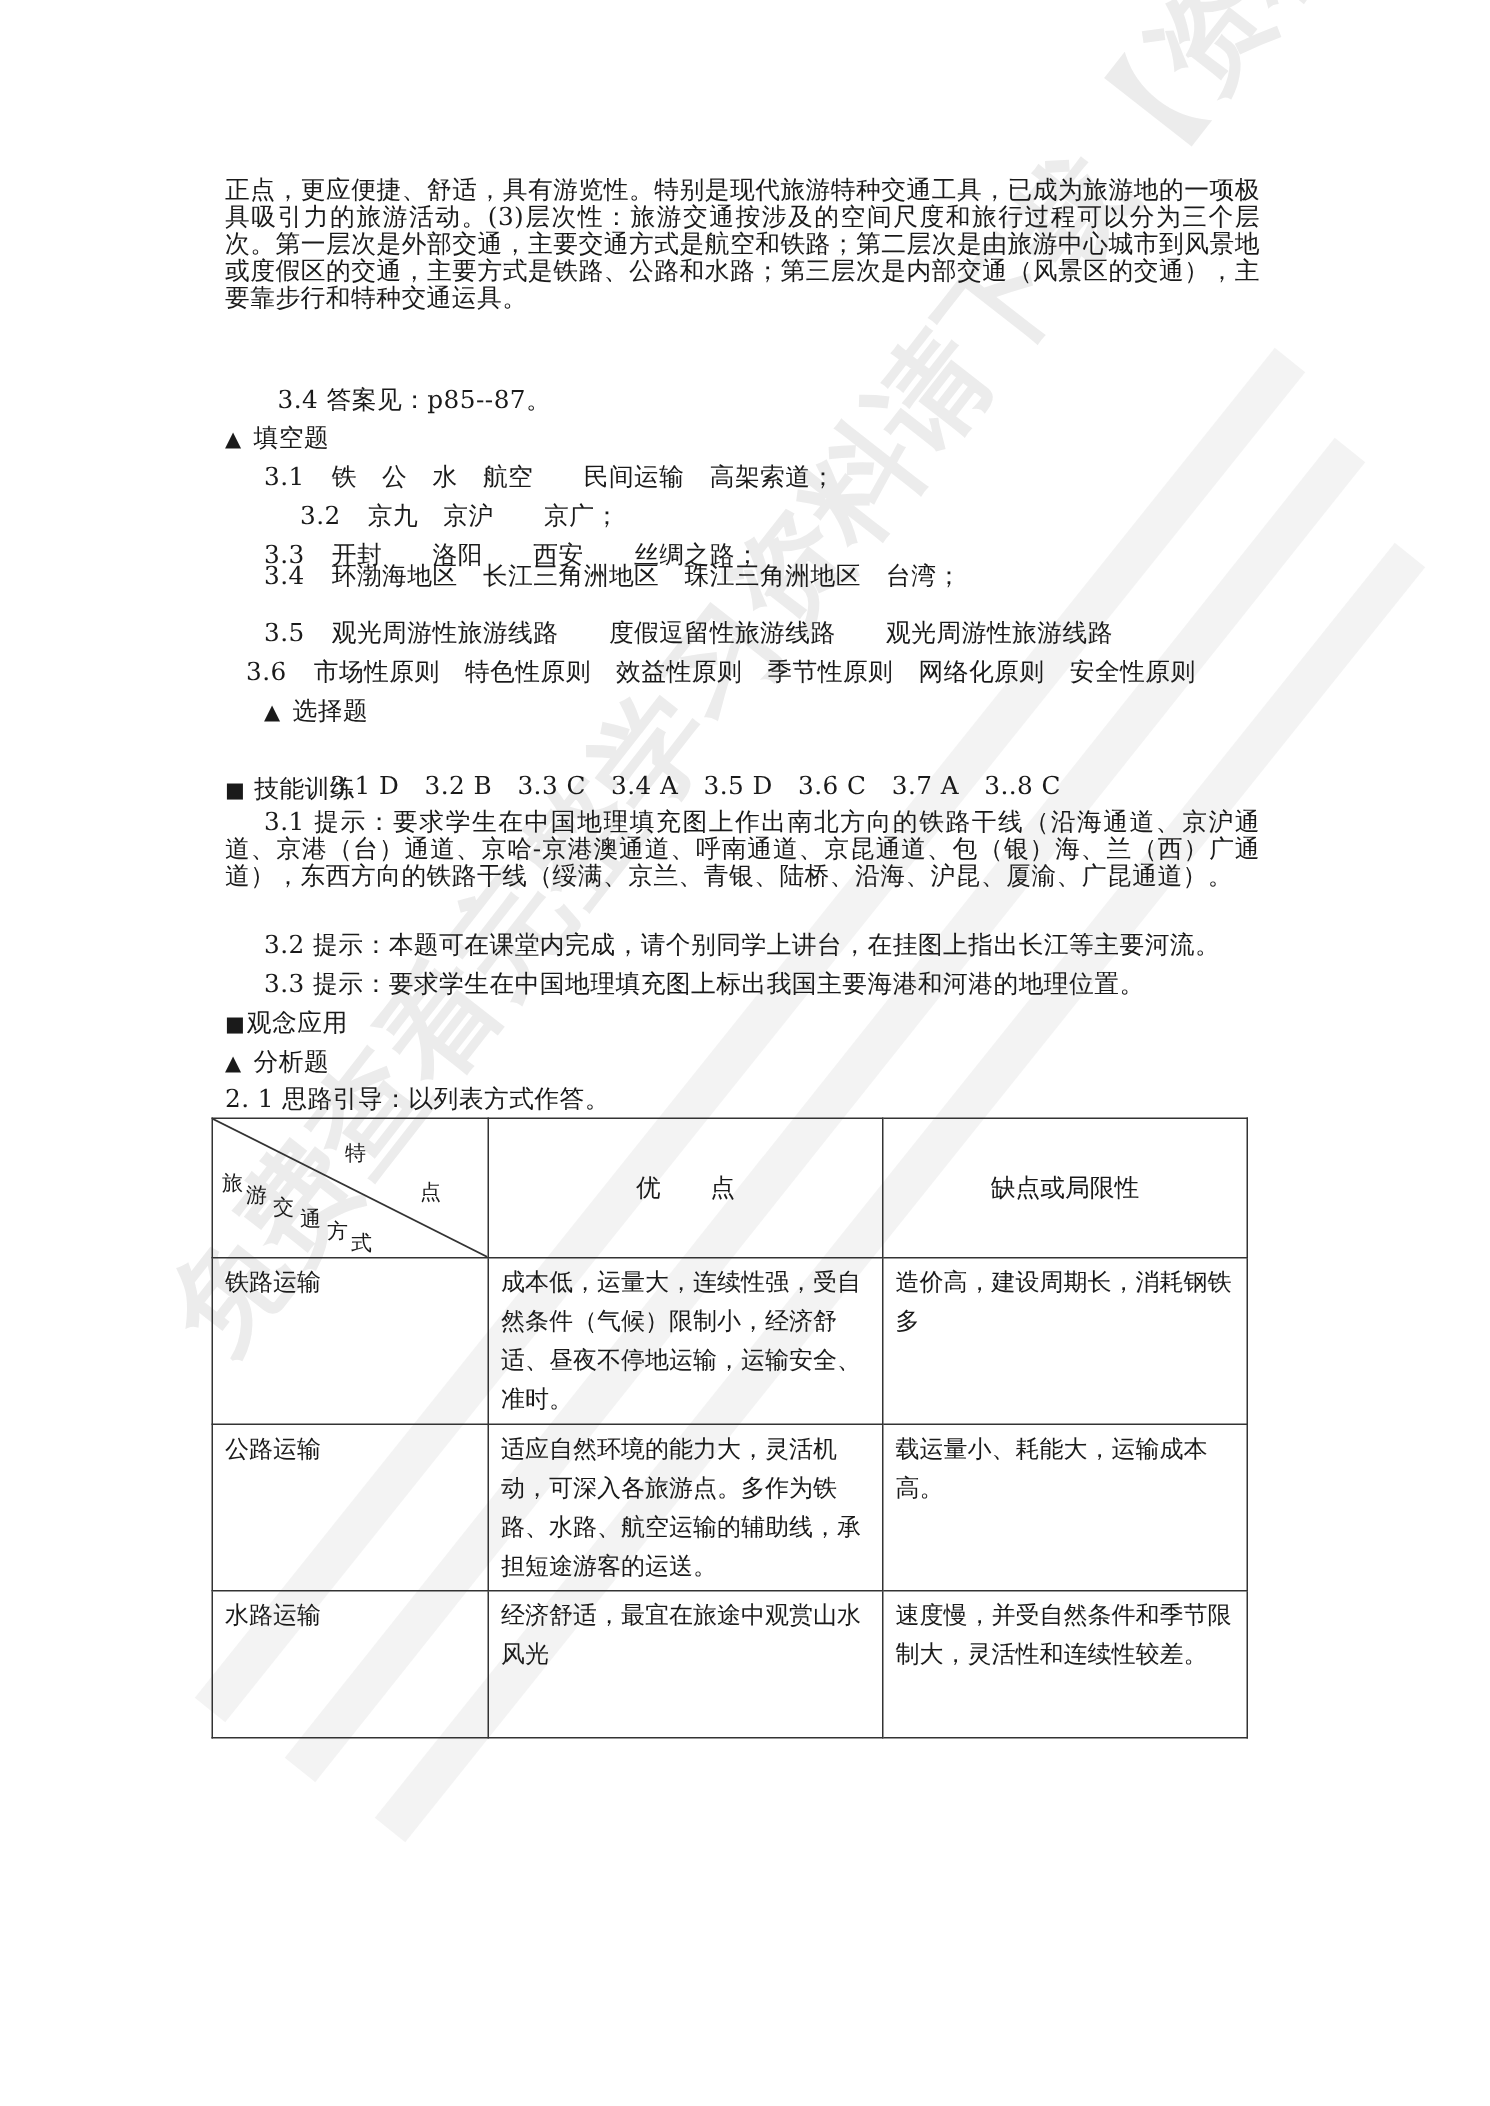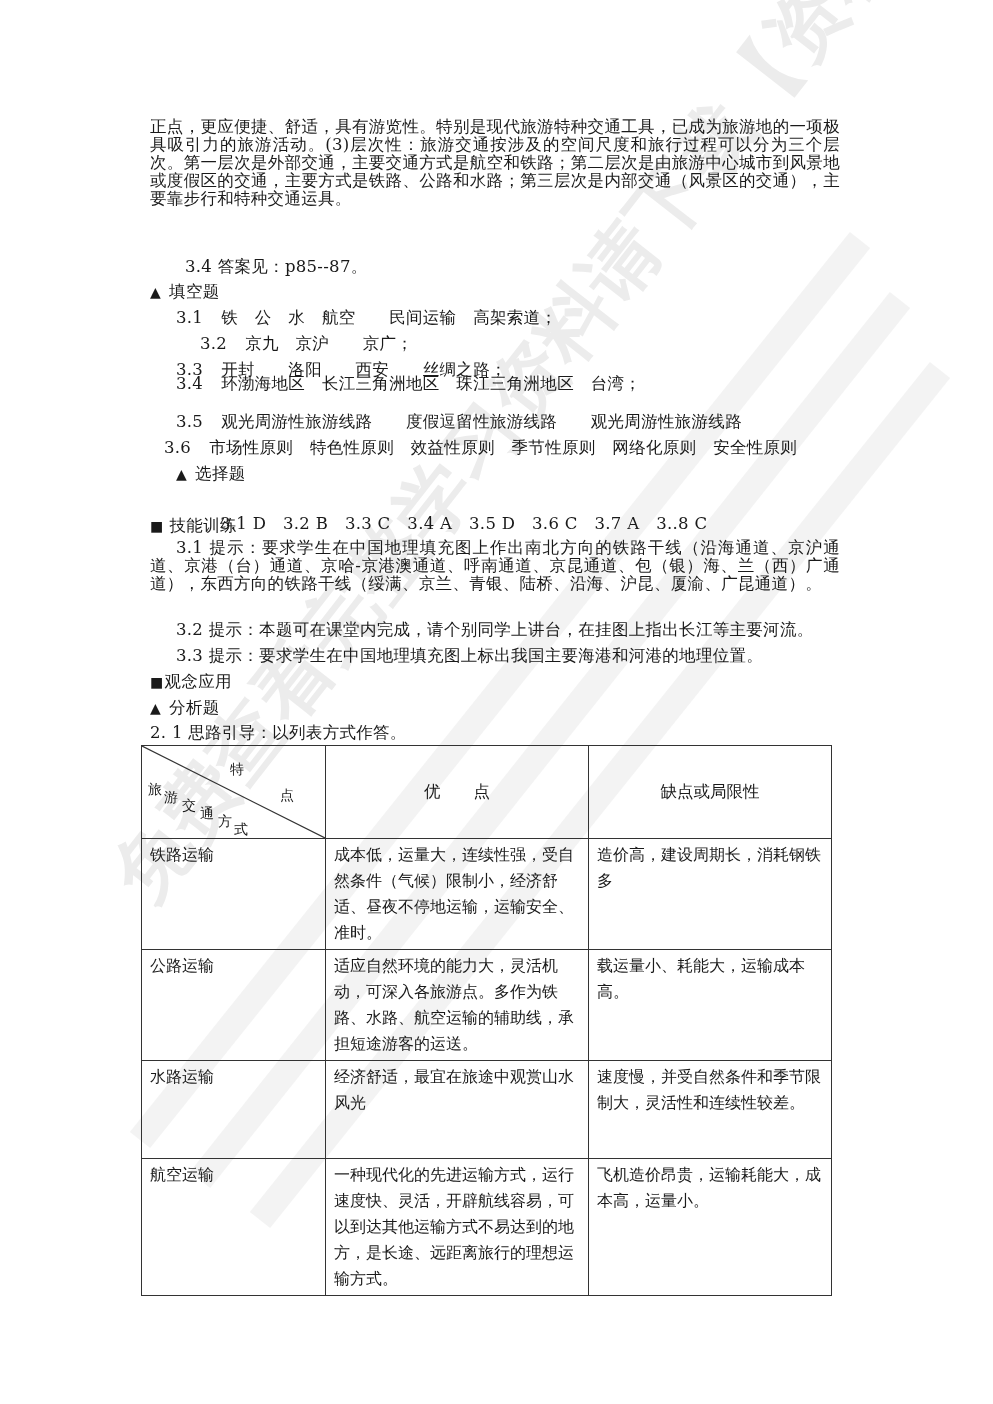--- a/index.html
+++ b/index.html
@@ -111,20 +111,15 @@
     <tr style="height:106px;">
       <td>公路运输</td>
       <td>适应自然环境的能力大，灵活机动，可深入各旅游点。多作为铁路、水路、航空运输的辅助线，承担短途游客的运送。</td>
       <td>载运量小、耗能大，运输成本高。</td>
     </tr>
     <tr style="height:98px;">
       <td>水路运输</td>
       <td>经济舒适，最宜在旅途中观赏山水风光</td>
       <td>速度慢，并受自然条件和季节限制大，灵活性和连续性较差。</td>
     </tr>
-    <tr style="height:136px;">
-      <td>航空运输</td>
-      <td>一种现代化的先进运输方式，运行速度快、灵活，开辟航线容易，可以到达其他运输方式不易达到的地方，是长途、远距离旅行的理想运输方式。</td>
-      <td>飞机造价昂贵，运输耗能大，成本高，运量小。</td>
-    </tr>
   </tbody>
     </table>
 </div>
 
 </body></html>

